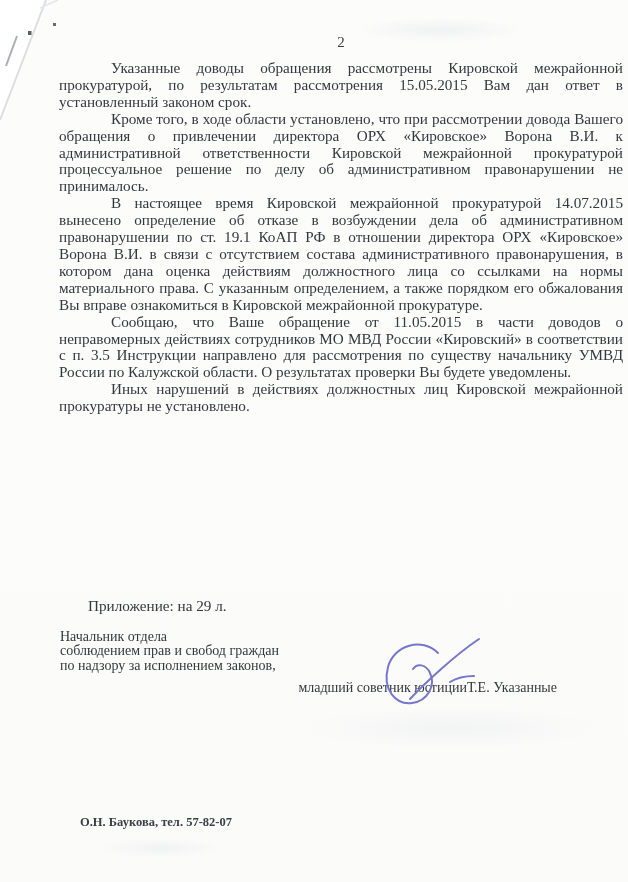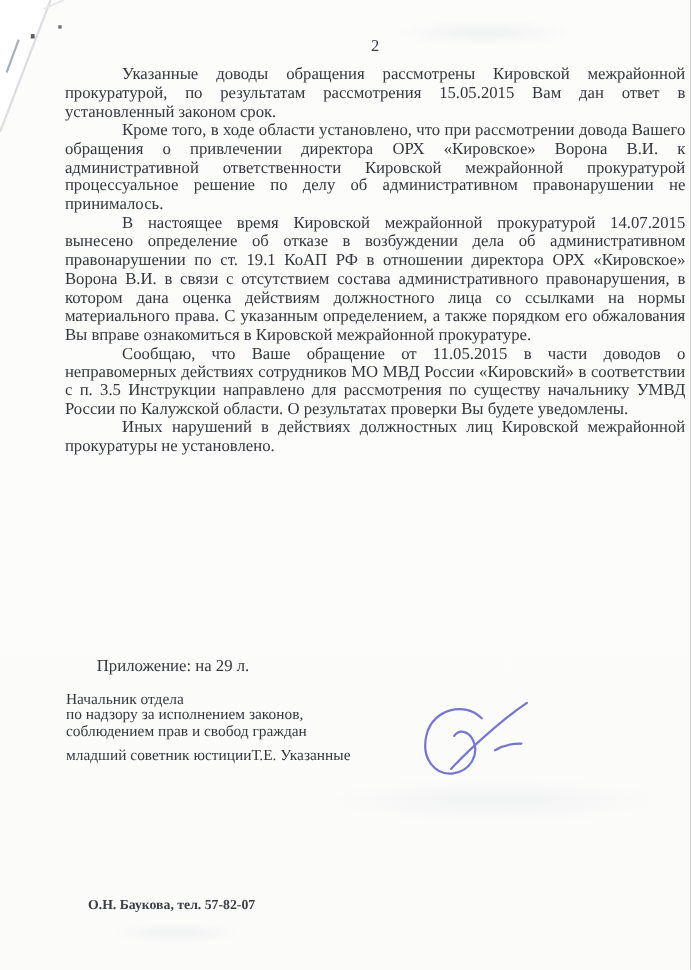--- a/index.html
+++ b/index.html
@@ -31,21 +31,21 @@
     position:absolute;left:60px;top:597px;
     font-size:15.2px;
     margin-left:28px;
   }
   .sig-block{
     position:absolute;left:60px;top:630px;width:497px;
     font-size:14px;line-height:14.4px;
   }
   .sig-block .pos-line{white-space:nowrap;}
   .rank-row{
-    display:flex;justify-content:flex-start;align-items:baseline;
+    display:flex;justify-content:flex-end;align-items:baseline;
     margin-top:8px;white-space:nowrap;
   }
   .signature-svg{position:absolute;left:380px;top:633px;}
   .footer-contact{
     position:absolute;left:80px;top:815px;
     font-size:12.5px;color:#3b3e44;font-weight:bold;
   }
 </style>
 </head>
 <body>
@@ -80,23 +80,23 @@
 
     </div>
 
   <div class="attachment">Приложение: на 29 л.</div>
 
   <div class="sig-block">
     <div>
 
         <div class="pos-line">Начальник отдела</div>
 
+        <div class="pos-line">соблюдением прав и свобод граждан</div>
+
         <div class="pos-line">по надзору за исполнением законов,</div>
-
-        <div class="pos-line">соблюдением прав и свобод граждан</div>
       </div>
     <div class="rank-row">
       <span>младший советник юстиции</span>
       <span>Т.Е. Указанные</span>
     </div>
   </div>
 
   <svg class="signature-svg" width="110" height="90" viewBox="0 0 110 90" aria-hidden="true">
     <g fill="none" stroke-width="2" stroke-linecap="round" stroke="#7477cc">
       <path d="M 58,20 C 42,4 14,12 8,34 C 2,57 16,72 32,70 C 48,68 56,52 50,40 C 46,31 37,30 33,36"></path>

